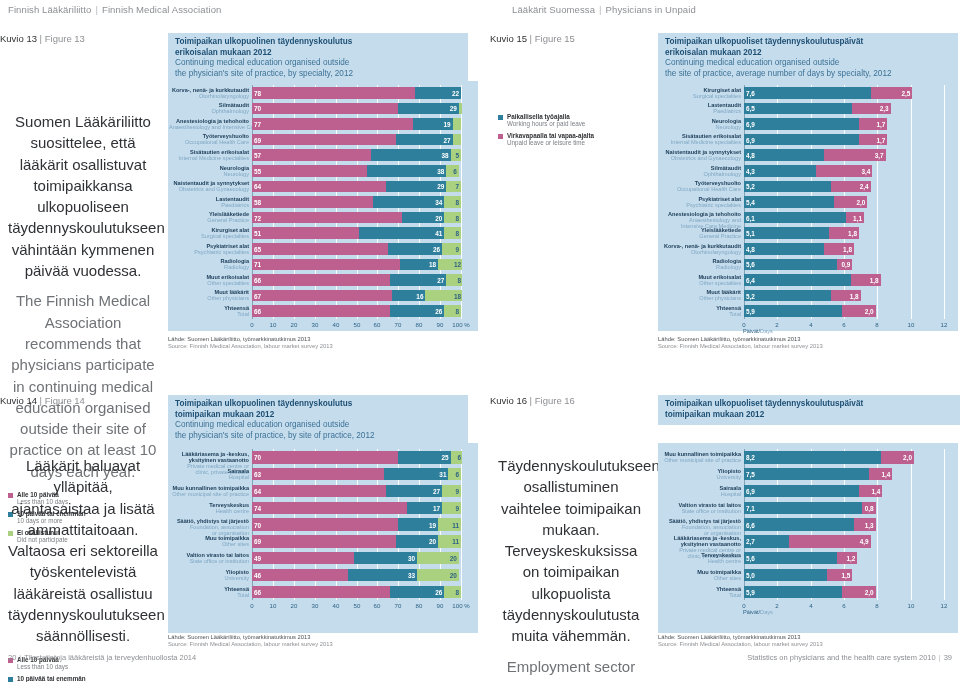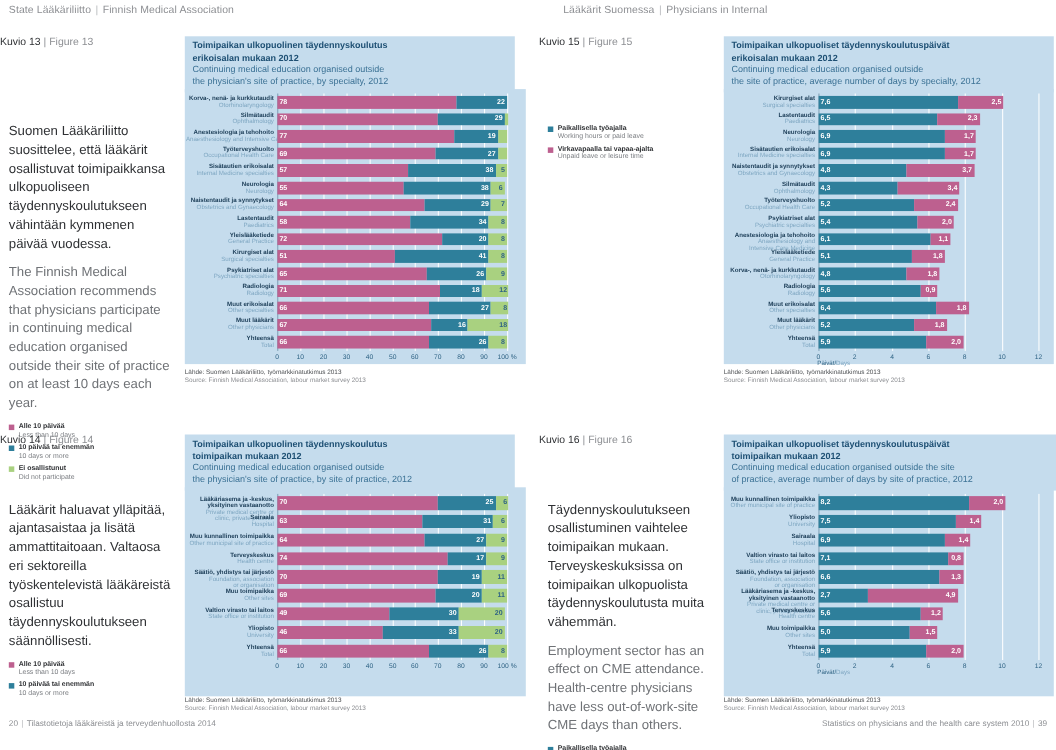--- a/index.html
+++ b/index.html
@@ -44,22 +44,23 @@
     background: #c5dced;
     padding: 4px 6px 5px 7px;
     line-height: 1.28;
   }
   .caption .t-fi { font-size: 8.2px; font-weight: bold; color: #1d4f73; display:block; }
   .caption .t-en { font-size: 8.2px; color: #3c7295; display:block; }
 
   
   .sidepanel { position: absolute; }
   .sidepanel p {
-    font-size: 12px; line-height: 1.42; color: #2f3134;
+    font-size: 15px; line-height: 1.42; color: #2f3134;
     margin-bottom: 9px;
+    text-align: center;
   }
   .sidepanel p.en { color: #6f7276; }
   .legend { margin-top: 2px; }
   .legend .row { display: flex; align-items: flex-start; margin-bottom: 4px; }
   .legend .sw { width: 5px; height: 5px; flex: 0 0 5px; margin: 2px 4px 0 0; }
   .legend .lt { line-height: 1.18; }
   .legend .lt .a { display:block; font-size: 6.3px; font-weight: bold; color: #2f3134; }
   .legend .lt .b { display:block; font-size: 6.3px; color: #7b7e82; }
 
   
@@ -94,24 +95,24 @@
   .source { position: absolute; font-size: 5.8px; line-height: 1.25; white-space: nowrap; }
   .source .a { display:block; color: #4e5154; }
   .source .b { display:block; color: #8d8f93; }
 </style>
 </head>
 <body>
 
 <div class="page">
 
   <div class="runhead left">
-    <span>State Lääkäriliitto</span><span class="sep">|</span><span class="en">Finnish Medical Association</span>
+    <span>Finnish Lääkäriliitto</span><span class="sep">|</span><span class="en">Finnish Medical Association</span>
   </div>
   <div class="runhead right">
-    <span>Lääkärit Suomessa</span><span class="sep">|</span><span class="en">Physicians in Internal</span>
+    <span>Lääkärit Suomessa</span><span class="sep">|</span><span class="en">Physicians in Unpaid</span>
   </div>
 
   <div id="figs">
       <div class="figblock" style="left:0px;top:33px;width:480px;height:330px;">
         <div class="figlabel"><span class="fi">Kuvio 13</span><span class="en"> | </span><span class="en">Figure 13</span></div>
         <div class="caption" style="left:168px;top:0px;width:300px;">
           <span class="t-fi">Toimipaikan ulkopuolinen täydennyskoulutus<br>erikoisalan mukaan 2012</span>
           <span class="t-en">Continuing medical education organised outside<br>the physician's site of practice, by specialty, 2012</span>
         </div>
         <div class="sidepanel" style="left:8px;top:78px;width:150px;">
@@ -804,21 +805,20 @@
         </div>
         <div class="source" style="left:168px;top:239px;">
           <span class="a">Lähde:  Suomen Lääkäriliitto, työmarkkinatutkimus 2013</span>
           <span class="b">Source:  Finnish Medical Association, labour market survey 2013</span>
         </div>
       </div>
       <div class="figblock" style="left:490px;top:395px;width:470px;height:270px;">
         <div class="figlabel"><span class="fi">Kuvio 16</span><span class="en"> | </span><span class="en">Figure 16</span></div>
         <div class="caption" style="left:168px;top:0px;width:302px;">
           <span class="t-fi">Toimipaikan ulkopuoliset täydennyskoulutuspäivät<br>toimipaikan mukaan 2012</span>
-          <span class="t-en">Continuing medical education organised outside the site<br>of practice, average number of days by site of practice, 2012</span>
         </div>
         <div class="sidepanel" style="left:8px;top:60px;width:146px;">
           <p>Täydennyskoulutukseen osallistuminen vaihtelee toimipaikan mukaan. Terveyskeskuksissa on toimipaikan ulkopuolista täydennyskoulutusta muita vähemmän.</p>
           <p class="en">Employment sector has an effect on CME attendance. Health-centre physicians have less out-of-work-site CME days than others.</p>
           <div class="legend">
             <div class="row">
               <span class="sw" style="background:#2e7f9b"></span>
               <span class="lt">
                 <span class="a">Paikallisella työajalla</span>
                 <span class="b">Working hours or paid leave</span>

